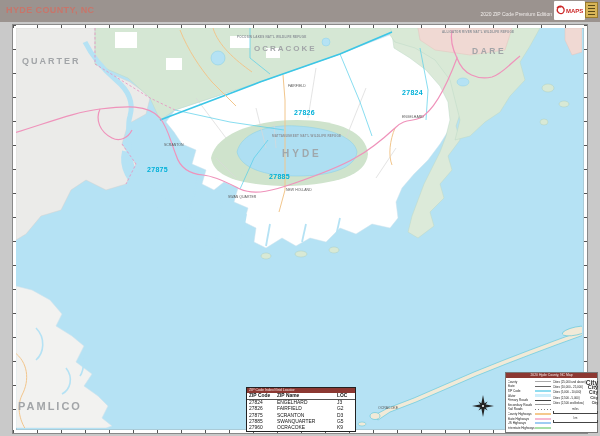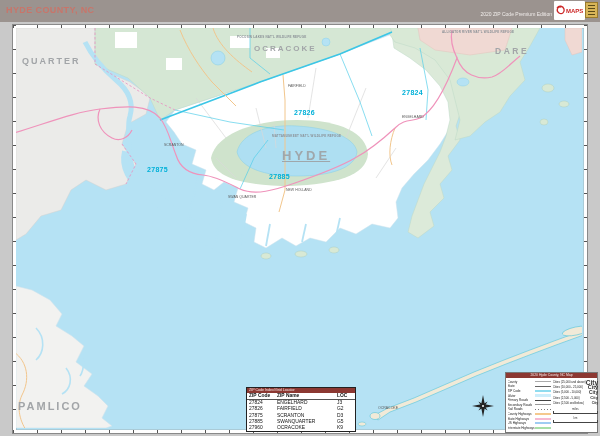--- a/index.html
+++ b/index.html
@@ -27,22 +27,22 @@
          background:repeating-linear-gradient(to bottom,#555 0 1px,transparent 1px 24px);}
   .tick-left{left:0;} .tick-right{right:0;}
   .canvas{position:absolute;left:3px;top:3px;right:3px;bottom:3px;overflow:hidden;
           background:#b5e2f4;box-shadow:inset 0 0 0 0.5px #9fb3ba;}
   .canvas svg{position:absolute;left:0;top:0;}
   
   .lbl{position:absolute;white-space:nowrap;}
   .county{color:#a2a5a8;font-weight:bold;}
   .l-beaufort{left:6px;top:28px;font-size:9px;letter-spacing:2px;}
   .l-tyrrell{left:238px;top:16px;font-size:8px;letter-spacing:2px;}
-  .l-dare{left:456px;top:18px;font-size:8.5px;letter-spacing:2.5px;margin-left:23px;}
-  .l-hyde{left:266px;top:120px;font-size:13px;letter-spacing:3px;color:#9fa7ab;text-decoration:underline;}
+  .l-dare{left:456px;top:18px;font-size:8.5px;letter-spacing:2.5px;}
+  .l-hyde{left:266px;top:120px;font-size:10px;letter-spacing:3px;color:#9fa7ab;}
   .l-pamlico{left:2px;top:372px;font-size:11px;letter-spacing:2px;}
   .zip{color:#00b0d8;font-weight:bold;font-size:7px;letter-spacing:.3px;}
   .l-z27824{left:386px;top:61px;}
   .l-z27826{left:278px;top:81px;}
   .l-z27875{left:131px;top:138px;}
   .l-z27885{left:253px;top:145px;}
   .refuge{font-size:3px;line-height:3.3px;color:#8a9096;text-align:center;width:34px;
           font-weight:bold;letter-spacing:.2px;}
   .l-matta{left:256px;top:107px;}
   .l-pocosin{left:221px;top:8px;}

